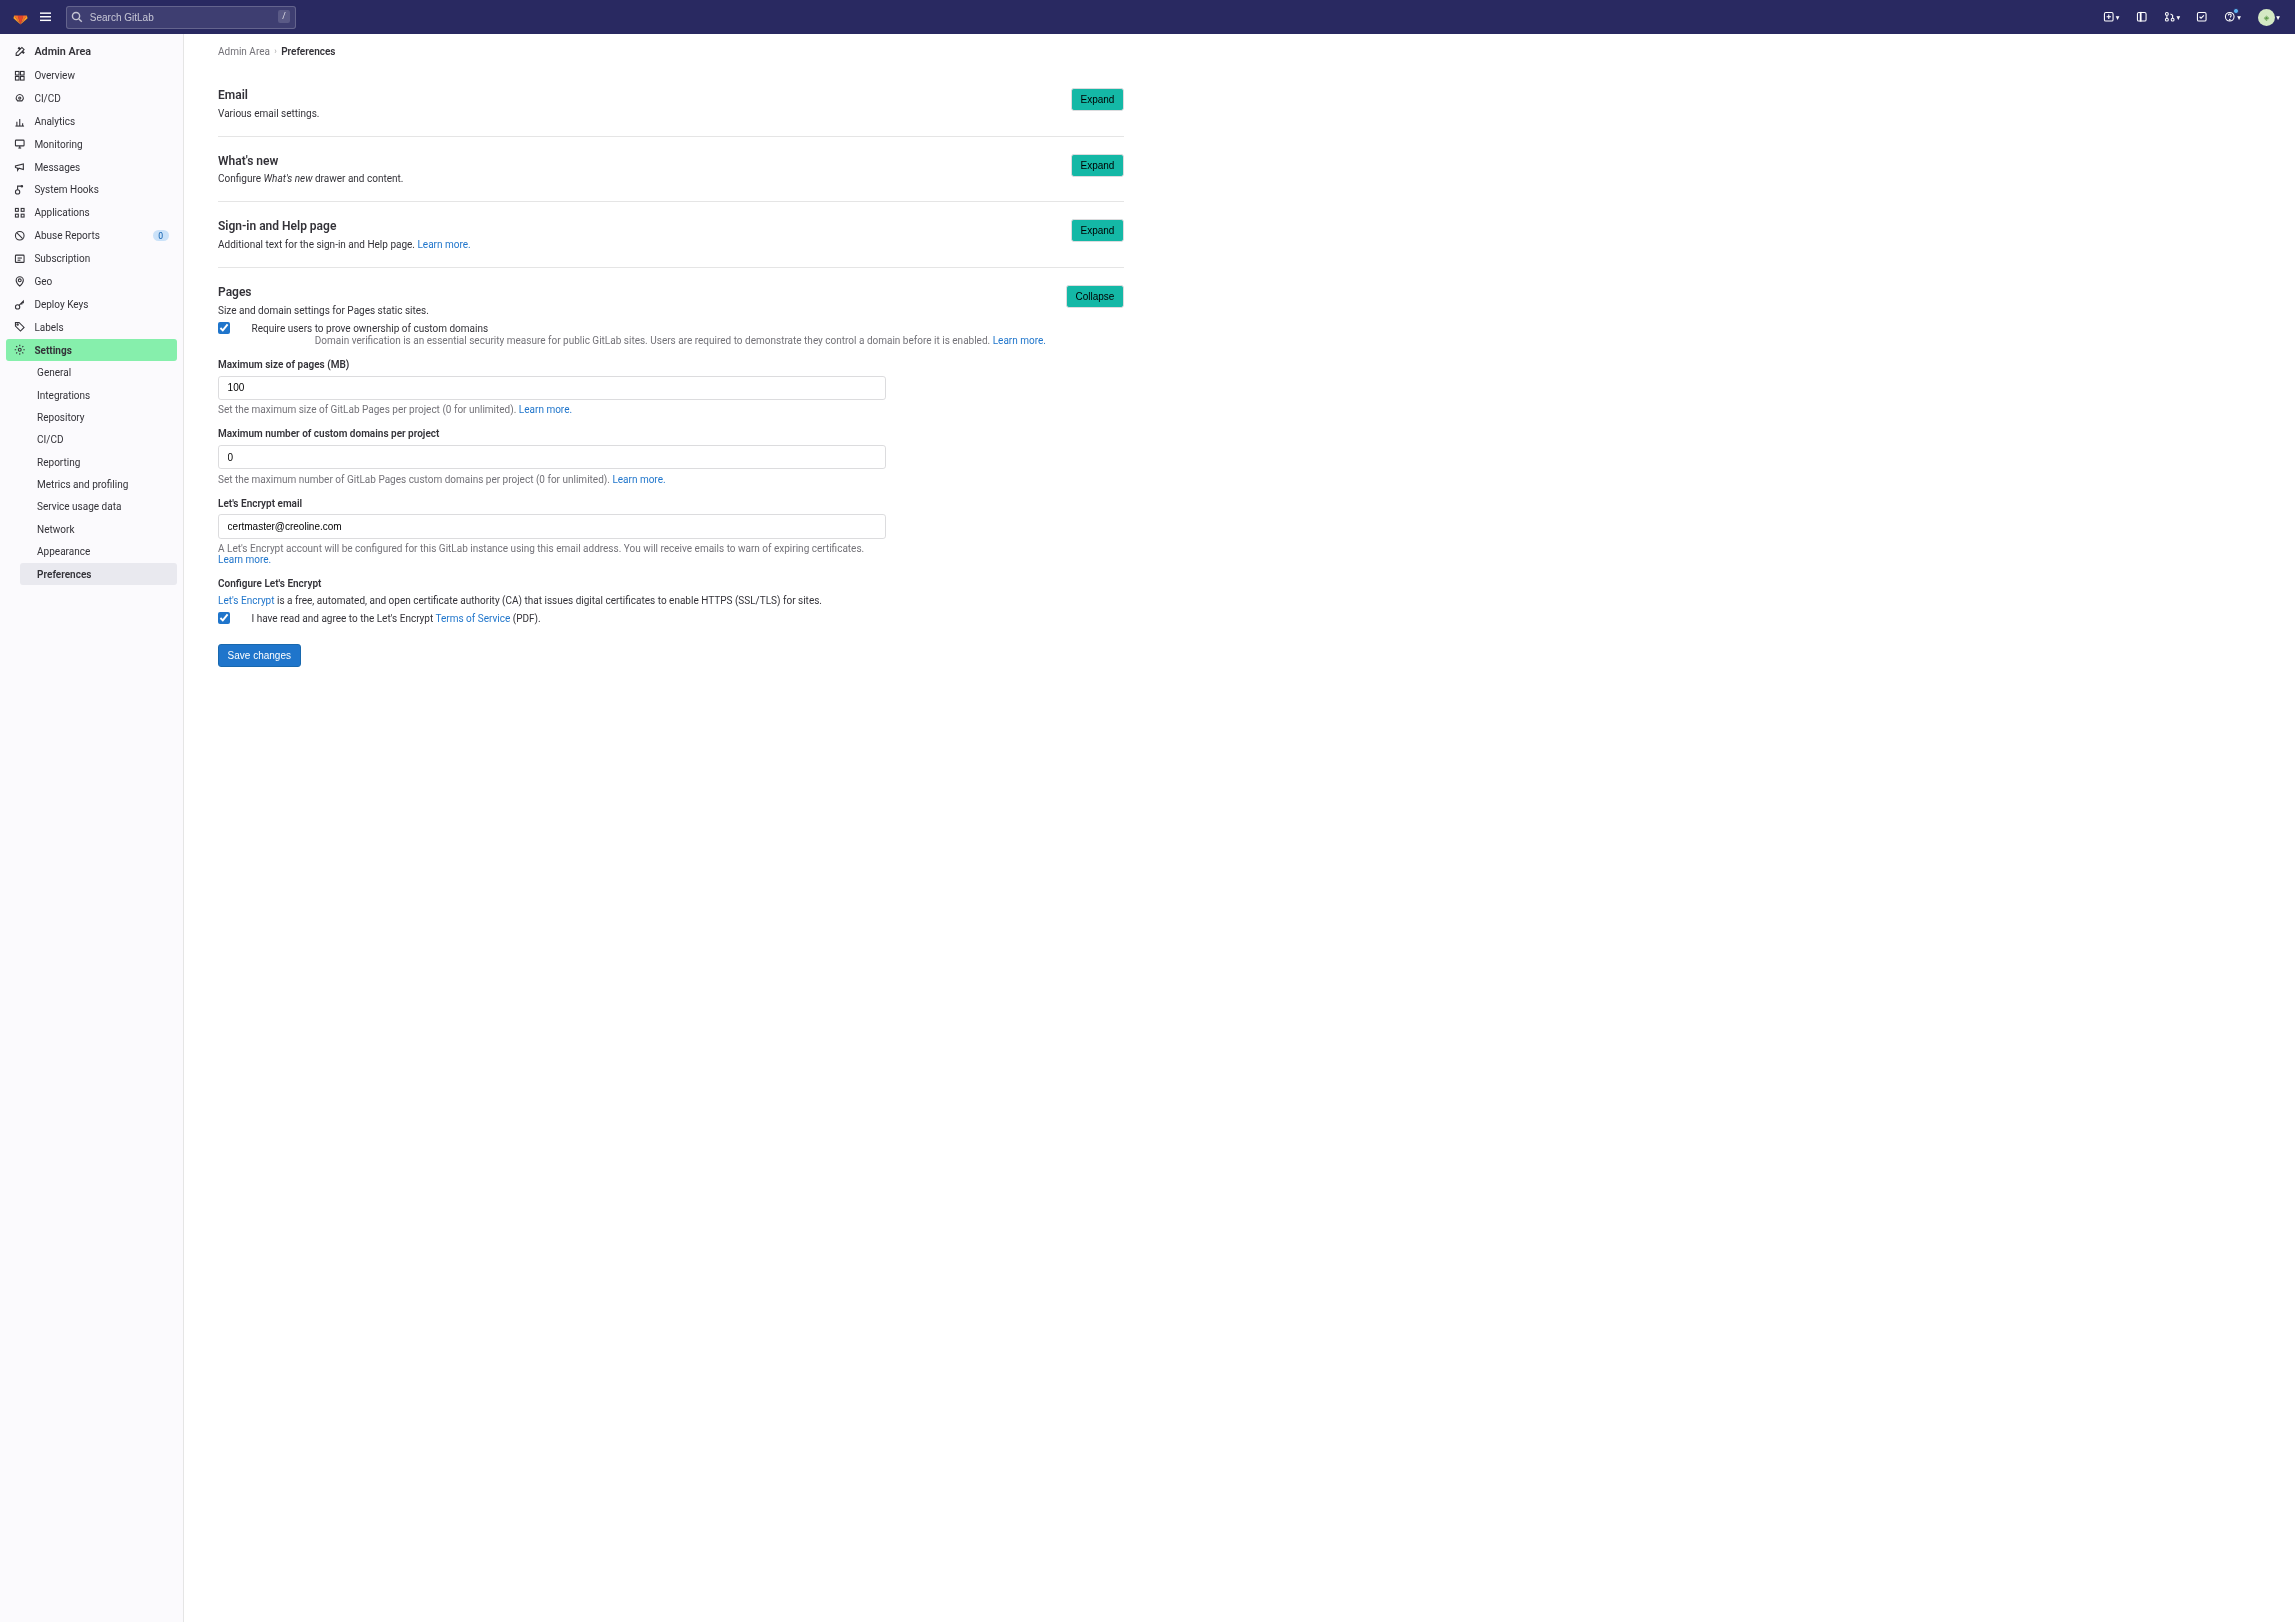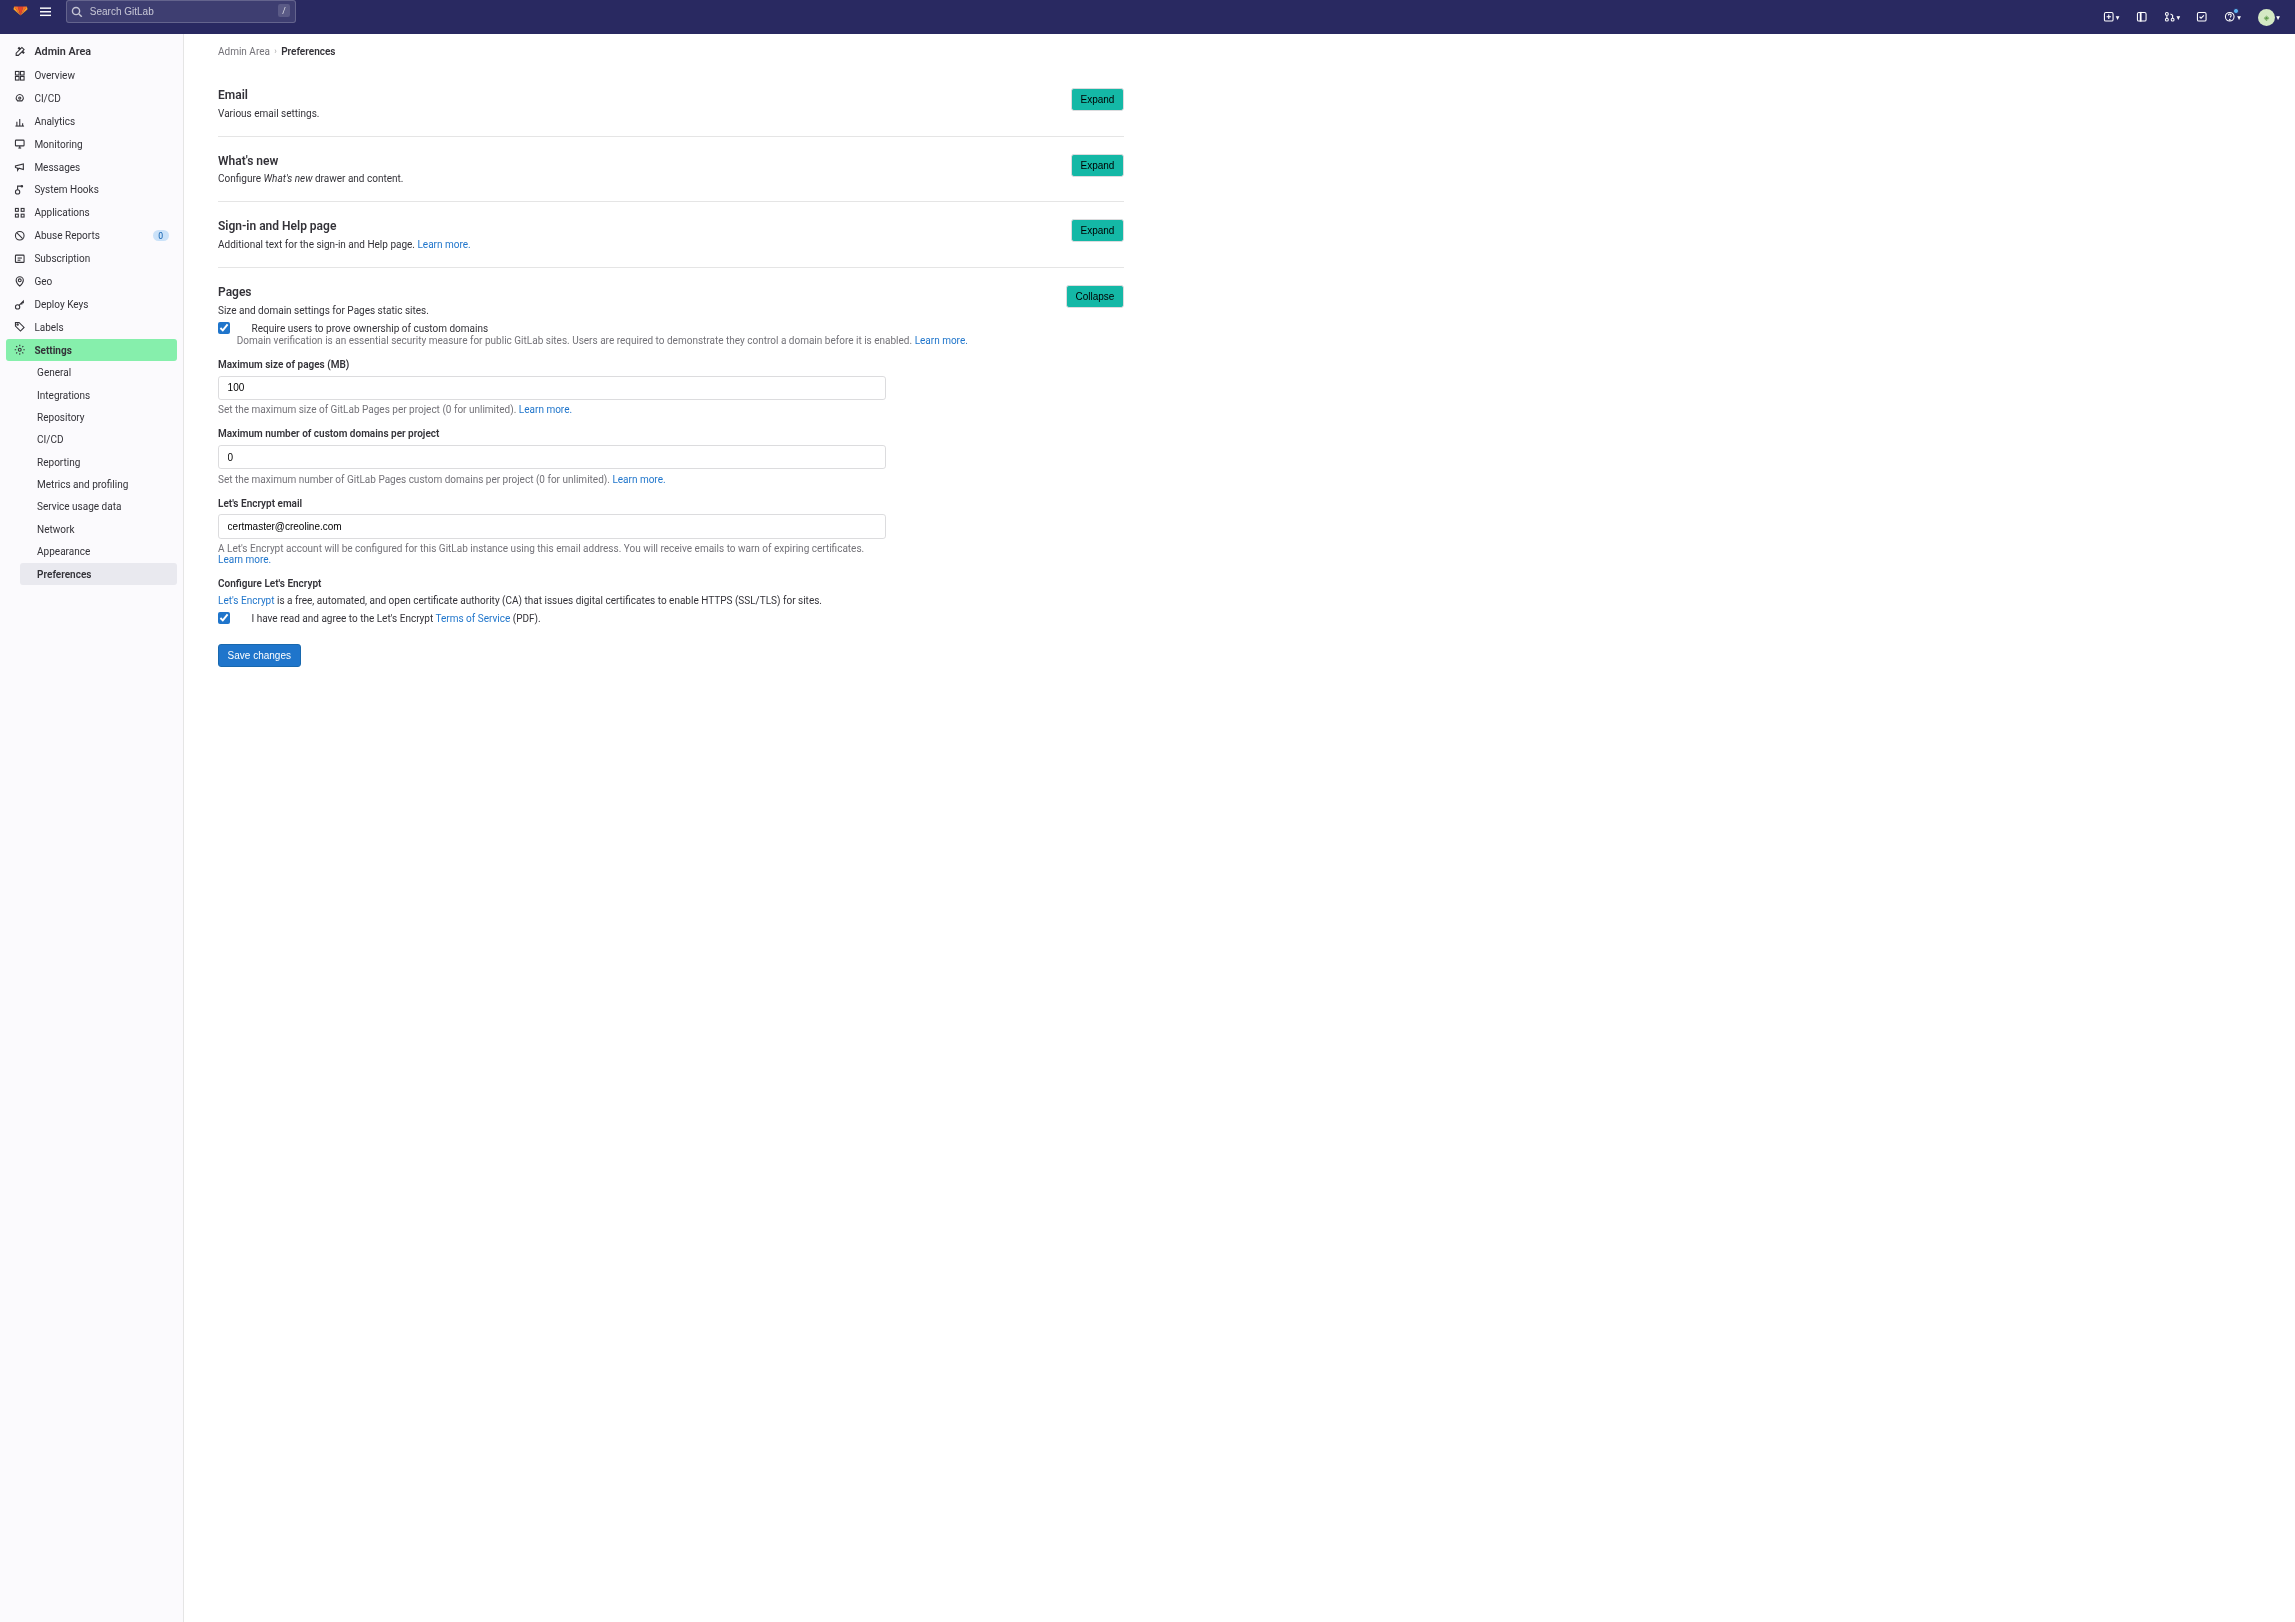--- a/index.html
+++ b/index.html
@@ -11,20 +11,21 @@
       font-family: -apple-system, BlinkMacSystemFont, "Segoe UI", Roboto, "Helvetica Neue", Arial, sans-serif;
       font-size: 10px;
       color: #333238;
       background: #fff;
     }
     
     .header {
       height: 34px;
       background: #292961;
       display: flex;
+      align-items: center;
       padding: 0 11.5px;
       gap: 5.7px;
     }
     .logo-icon {
       width: 17px;
       height: 17px;
       display: flex;
       align-items: center;
       justify-content: center;
     }
@@ -290,20 +291,21 @@
       cursor: pointer;
     }
     .checkbox-label {
       font-size: 10px;
     }
     .checkbox-help {
       font-size: 10px;
       color: #737278;
       margin-left: 18.7px;
       margin-top: 1.4px;
+      text-align: center;
     }
     .form-label {
       font-weight: 600;
       display: block;
       margin-bottom: 5.7px;
     }
     .form-input {
       width: 100%;
       height: 24.4px;
       border: 0.7px solid #dcdcde;

